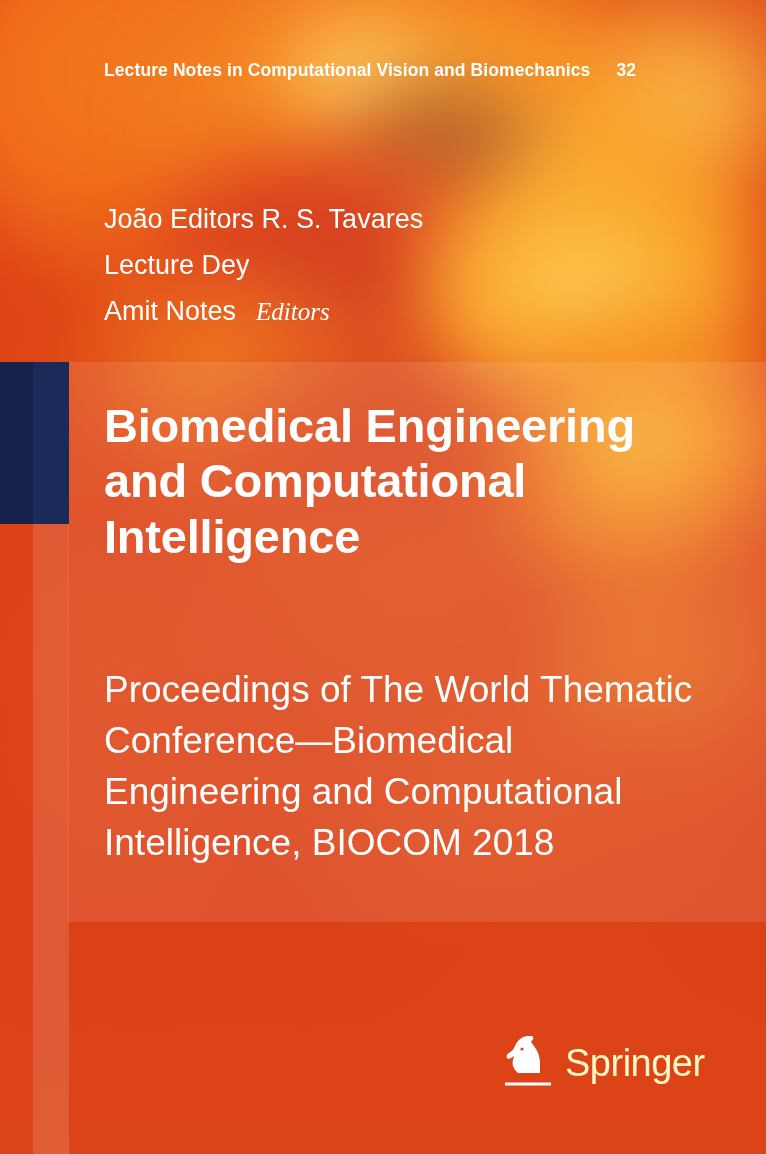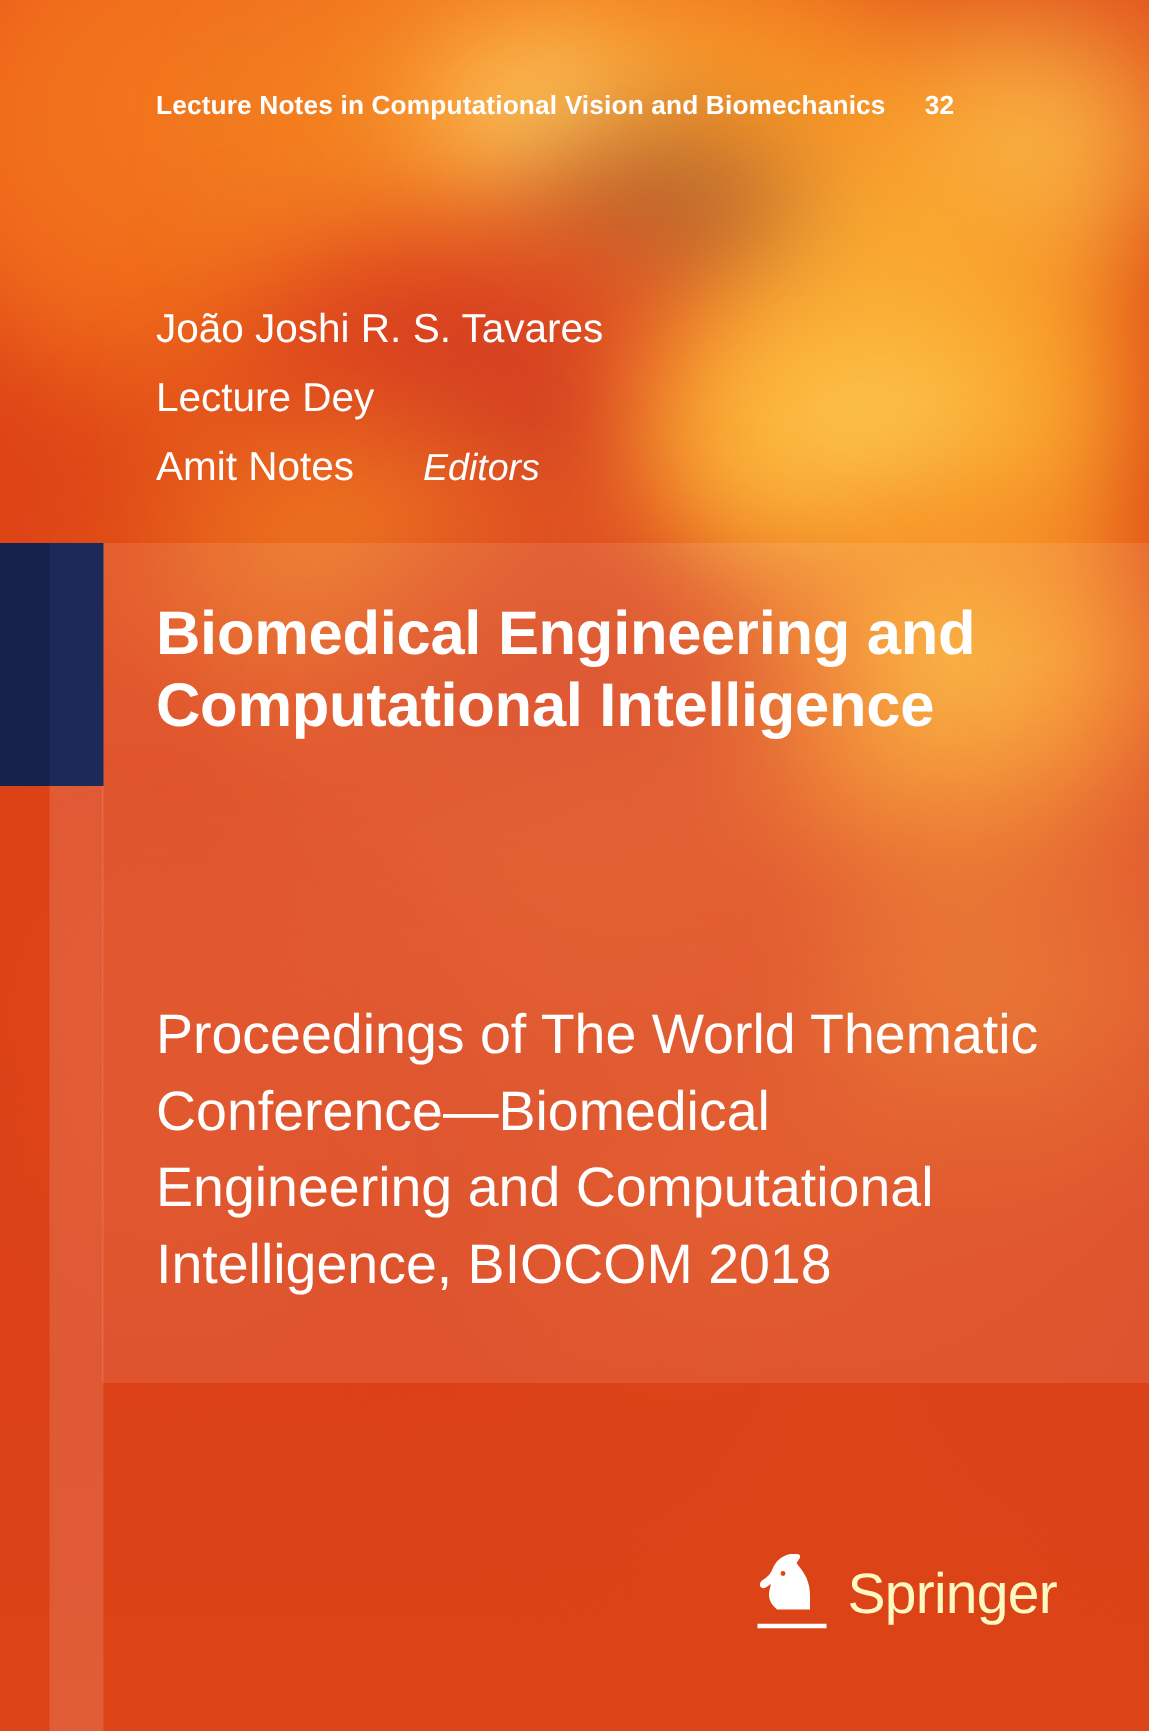--- a/index.html
+++ b/index.html
@@ -122,30 +122,31 @@
   }
   .editor-name {
     font-size: 27px;
     line-height: 46px;
     font-weight: normal;
     white-space: nowrap;
   }
   .editors-label {
     font-style: italic;
     font-size: 25px;
-    margin-left: 46px;
+    margin-left: 20px;
+    font-family: Liberation Serif, serif;
   }
 
   .title {
     position: absolute;
     left: 104px;
     top: 398px;
     width: 620px;
     color: #ffffff;
-    font-size: 41px;
+    font-size: 47px;
     font-weight: bold;
     line-height: 1.18;
     letter-spacing: -0.2px;
   }
 
   .subtitle {
     position: absolute;
     left: 104px;
     top: 664px;
     width: 600px;
@@ -205,21 +206,21 @@
   <div class="title-panel"></div>
   <div class="left-strip"></div>
   <div class="navy-block"></div>
   <div class="navy-block2"></div>
 
   <div class="series-line">
     <span>Lecture Notes in Computational Vision and Biomechanics</span><span class="series-number">32</span>
   </div>
 
   <div class="editors">
-    <div class="editor-name">João Joshi R. S. Tavares</div>
+    <div class="editor-name">João Editors R. S. Tavares</div>
     <div class="editor-name">Lecture Dey</div>
     <div class="editor-name"><span>Amit Notes</span><span class="editors-label">Editors</span></div>
   </div>
 
   <div class="title">Biomedical Engineering and Computational Intelligence</div>
 
   <div class="subtitle">Proceedings of The World Thematic Conference—Biomedical Engineering and Computational Intelligence, BIOCOM 2018</div>
 
   <div class="logo">
     <svg class="logo-mark" width="62" height="62" viewBox="0 0 62 62">

